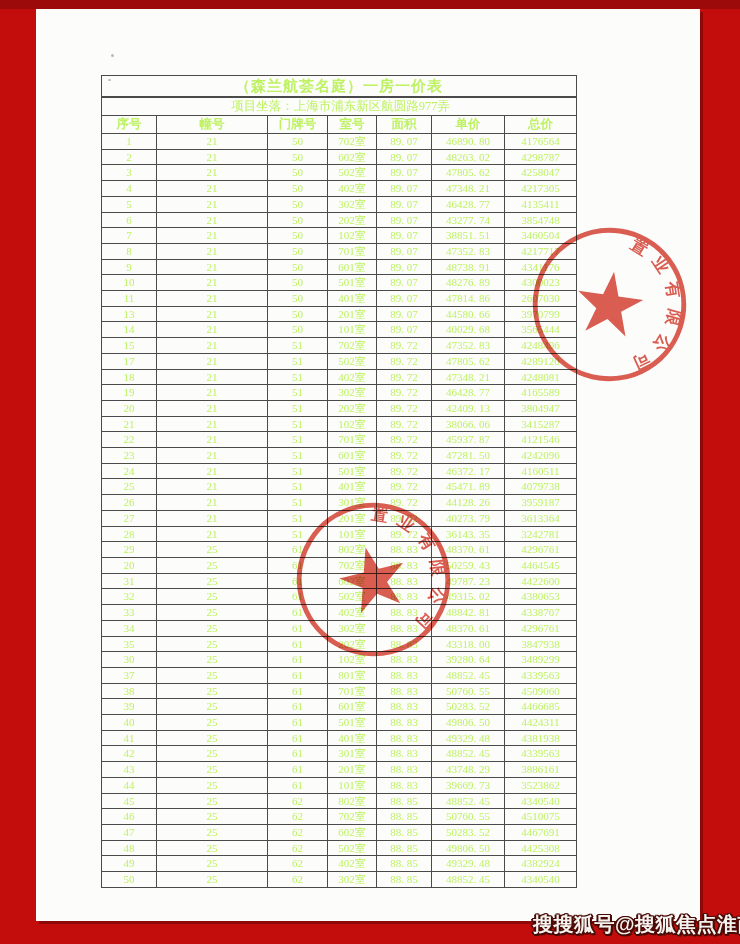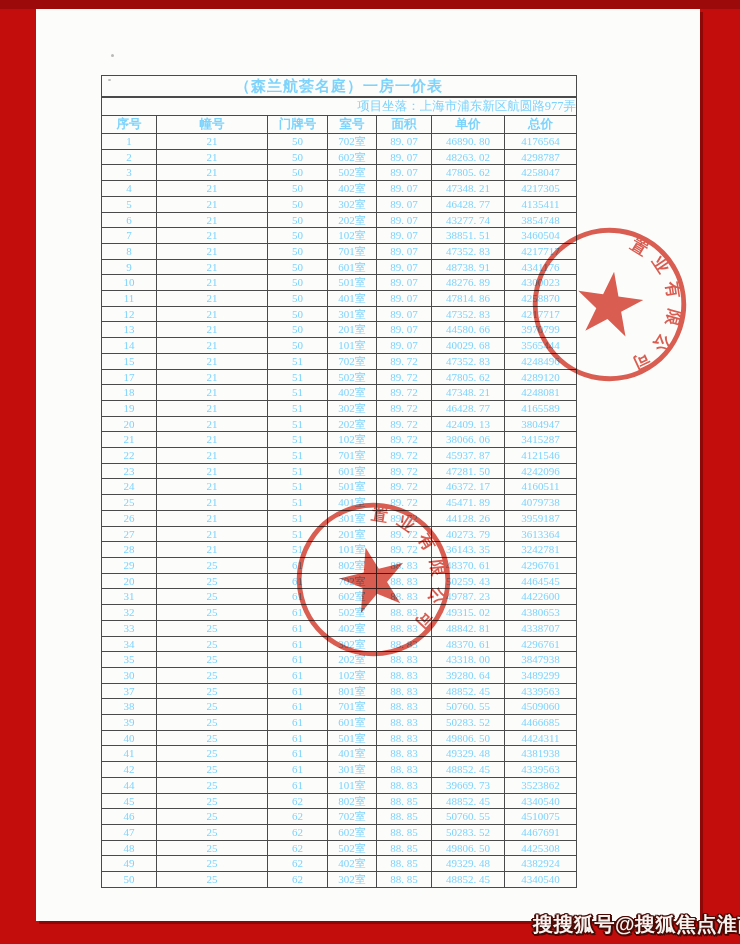--- a/index.html
+++ b/index.html
@@ -14,33 +14,33 @@
     background:#fcfcfb;
     box-shadow:3px 3px 0 rgba(96,6,4,.55);
   }
   .speck{position:absolute;background:#b9b9b9;border-radius:50%;}
   .speck.s1{left:75px;top:45px;width:3px;height:3px;}
   .speck.s2{left:72px;top:70px;width:3px;height:2px;}
 
   table.price{
     position:absolute;left:101px;top:75px;width:475px;
     border-collapse:collapse;table-layout:fixed;
-    color:#7dd3fc;
+    color:#bef264;
   }
   table.price td,table.price th{
     border:1px solid #4a4a4a;
     padding:0;margin:0;overflow:hidden;white-space:nowrap;
     text-align:center;vertical-align:middle;
   }
   tr.title-row td{
     height:20px;font-size:15px;font-weight:bold;letter-spacing:1px;
     border-bottom-width:2px;
   }
   tr.loc-row td{
-    height:16px;font-size:12.5px;text-align:right;padding-left:3px;
+    height:16px;font-size:12.5px;text-align:center;padding-left:3px;
   }
   tr.head-row th{
     height:17px;font-size:12.5px;font-weight:bold;margin-top:32px;
   }
   tbody.data tr{height:14.7px;}
   tbody.data td{font-size:11px;line-height:14.7px;}
 
   .stamp{
     position:absolute;mix-blend-mode:multiply;opacity:.82;
     pointer-events:none;
@@ -188,30 +188,21 @@
         <td>48276. 89</td>
         <td>4300023</td>
       </tr>
       <tr>
         <td>11</td>
         <td>21</td>
         <td>50</td>
         <td>401室</td>
         <td>89. 07</td>
         <td>47814. 86</td>
-        <td>4258870</td>
-      </tr>
-      <tr>
-        <td>12</td>
-        <td>21</td>
-        <td>50</td>
-        <td>301室</td>
-        <td>89. 07</td>
-        <td>47352. 83</td>
-        <td>4217717</td>
+        <td>2607030</td>
       </tr>
       <tr>
         <td>13</td>
         <td>21</td>
         <td>50</td>
         <td>201室</td>
         <td>89. 07</td>
         <td>44580. 66</td>
         <td>3970799</td>
       </tr>
@@ -459,20 +450,29 @@
         <td>4381938</td>
       </tr>
       <tr>
         <td>42</td>
         <td>25</td>
         <td>61</td>
         <td>301室</td>
         <td>88. 83</td>
         <td>48852. 45</td>
         <td>4339563</td>
+      </tr>
+      <tr>
+        <td>43</td>
+        <td>25</td>
+        <td>61</td>
+        <td>201室</td>
+        <td>88. 83</td>
+        <td>43748. 29</td>
+        <td>3886161</td>
       </tr>
       <tr>
         <td>44</td>
         <td>25</td>
         <td>61</td>
         <td>101室</td>
         <td>88. 83</td>
         <td>39669. 73</td>
         <td>3523862</td>
       </tr>

